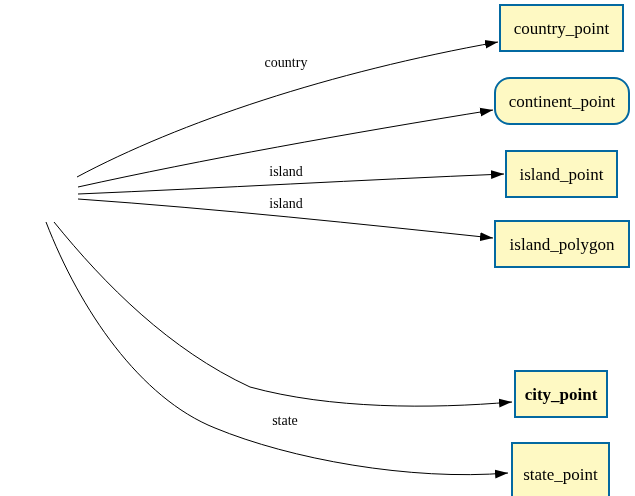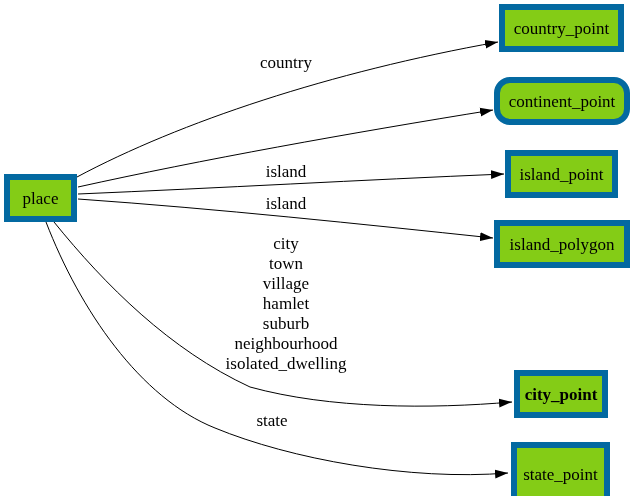--- a/index.html
+++ b/index.html
@@ -18,33 +18,33 @@
     width: 635px; height: 496px;
   }
   .edges-layer path.edge {
     fill: none;
     stroke: #000000;
     stroke-width: 1;
   }
   .node {
     position: absolute;
     box-sizing: border-box;
-    border: 6px solid #0369a1;
-    background: #84cc16;
+    border: 2px solid #0369a1;
+    background: #fef9c3;
     display: flex;
     align-items: center;
     justify-content: center;
     font-size: 17px;
     line-height: 1;
     white-space: nowrap;
   }
   .edge-label {
     position: absolute;
     transform: translate(-50%, -50%);
-    font-size: 17px;
+    font-size: 14px;
     line-height: 20px;
     text-align: center;
     white-space: pre-line;
   }
 </style>
 </head>
 <body>
 
 <div class="canvas">
 
@@ -55,23 +55,20 @@
       </marker>
     </defs>
     <path class="edge" d="M77,177 C180,122 330,72 498,42" marker-end="url(#arrow)"></path>
     <path class="edge" d="M78,187 C200,160 350,133 493,110" marker-end="url(#arrow)"></path>
     <path class="edge" d="M78,194 C220,188 360,180 504,174" marker-end="url(#arrow)"></path>
     <path class="edge" d="M78,199 C220,209 360,224 493,238" marker-end="url(#arrow)"></path>
     <path class="edge" d="M54,222 C105,285 170,350 250,387 C330,409 430,409 512,402" marker-end="url(#arrow)"></path>
     <path class="edge" d="M46,222 C80,310 140,398 215,428 C290,459 410,481 508,473" marker-end="url(#arrow)"></path>
   </svg>
 
-  <div class="node" style="left:4px; top:174px; width:73px; height:48px;">
-    <span>place</span>
-  </div>
 
   <div class="node" style="left:499px; top:4px; width:125px; height:48px;">
     <span>country_point</span>
   </div>
 
   <div class="node" style="left:494px; top:77px; width:136px; height:48px;border-radius:16px;">
     <span>continent_point</span>
   </div>
 
   <div class="node" style="left:494px; top:220px; width:136px; height:48px;">
@@ -90,23 +87,16 @@
     <span>state_point</span>
   </div>
 
   <div class="edge-label" style="left:286px; top:63px;">country</div>
 
 
   <div class="edge-label" style="left:286px; top:172px;">island</div>
 
   <div class="edge-label" style="left:286px; top:204px;">island</div>
 
-  <div class="edge-label" style="left:286px; top:304px;">city
-town
-village
-hamlet
-suburb
-neighbourhood
-isolated_dwelling</div>
 
-  <div class="edge-label" style="left:272px; top:421px;">state</div>
+  <div class="edge-label" style="left:285px; top:421px;">state</div>
 
 </div>
 
 </body></html>

